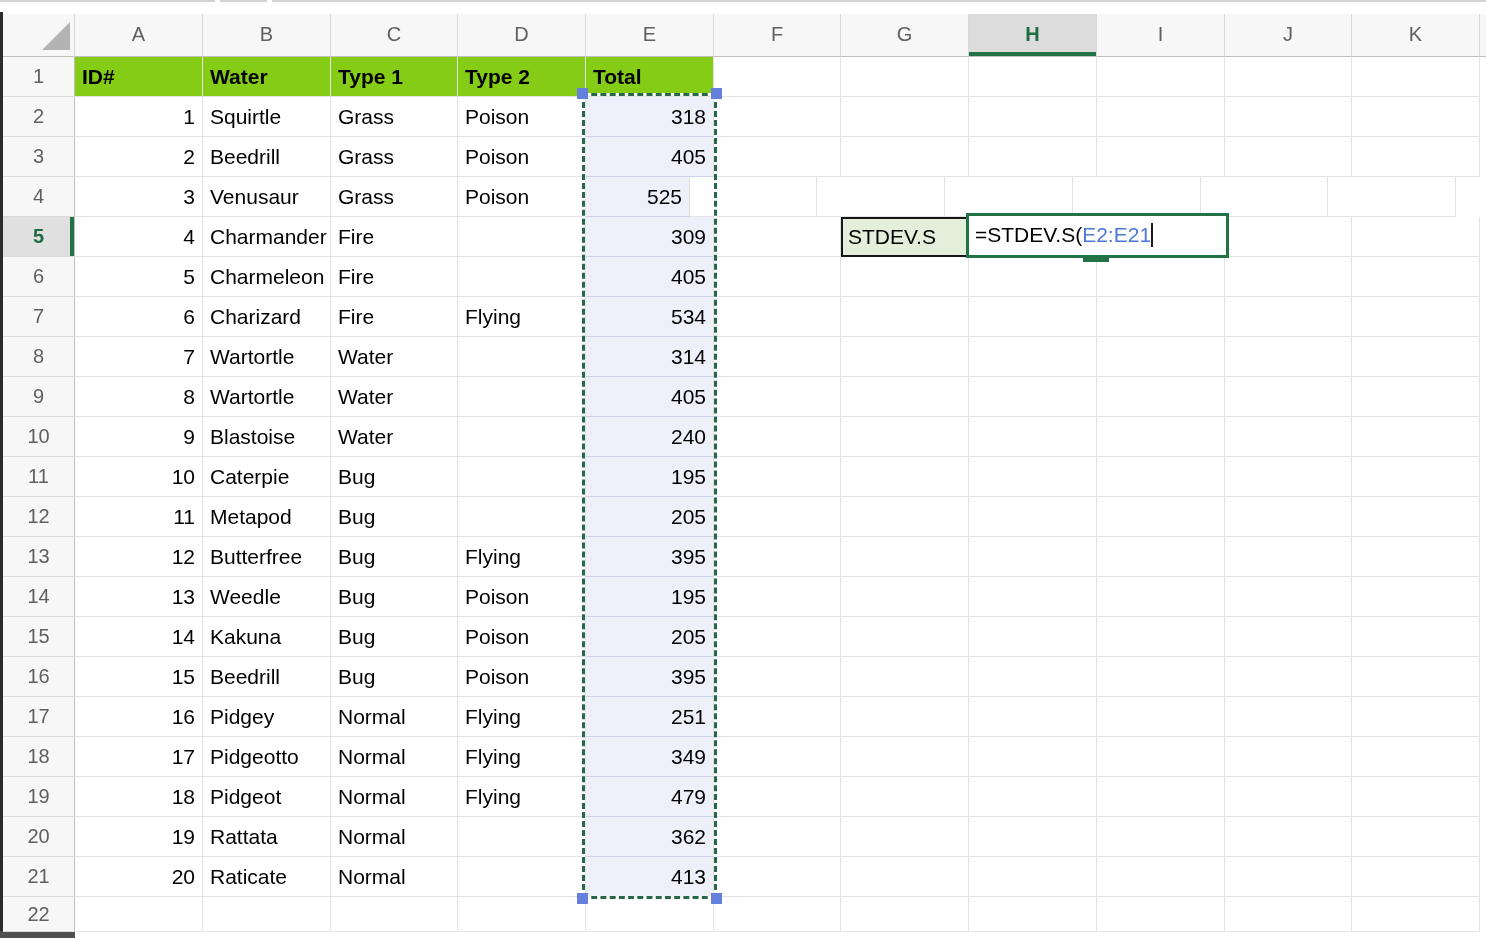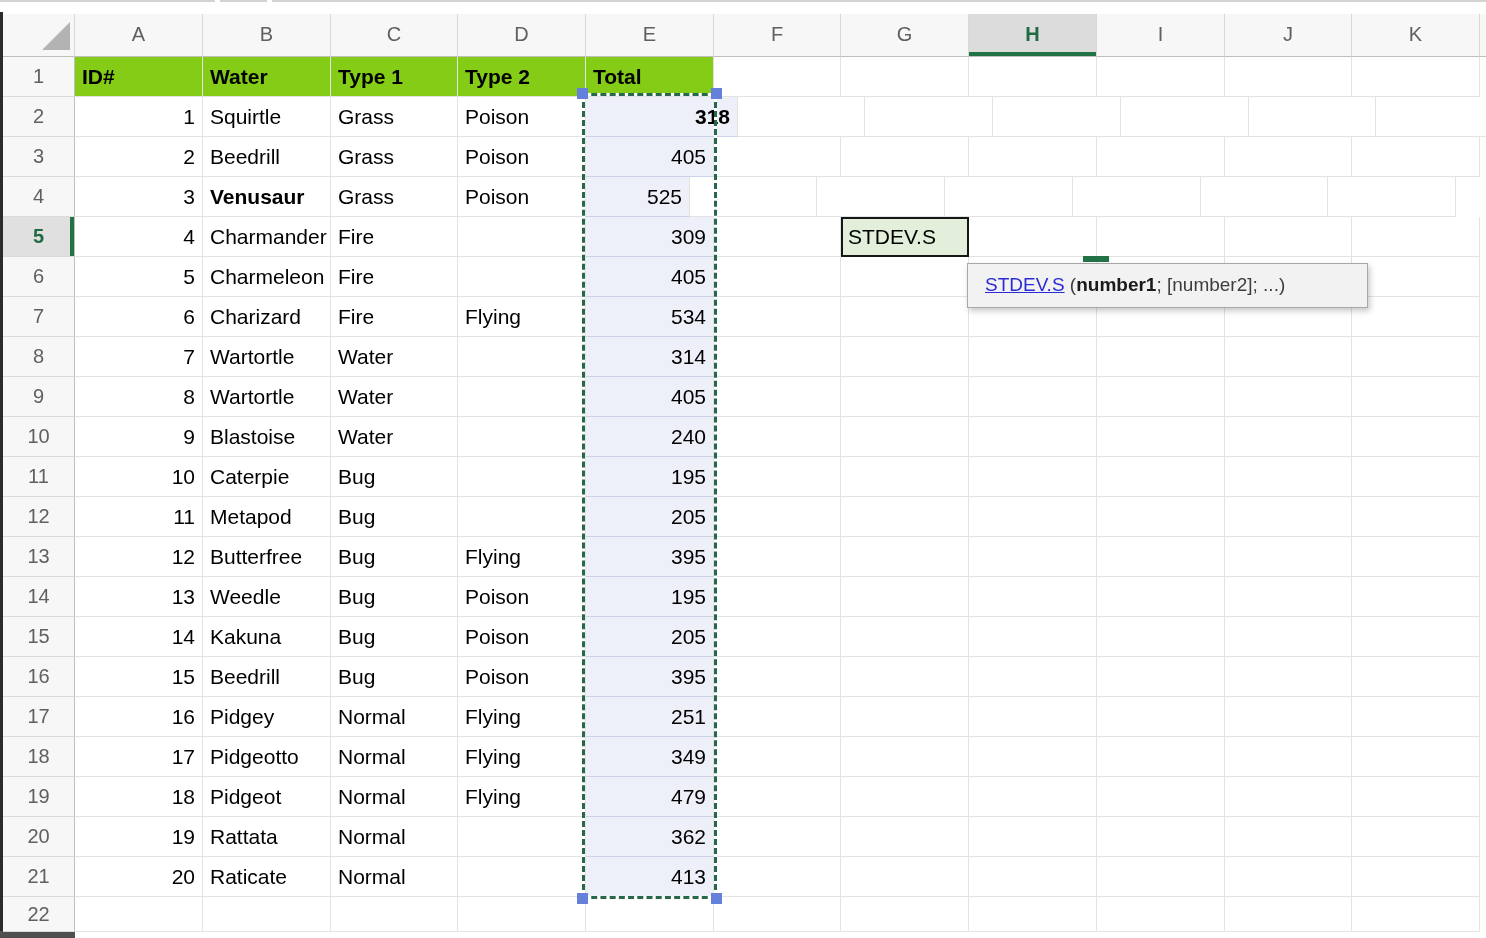--- a/index.html
+++ b/index.html
@@ -148,21 +148,21 @@
         <div class="cell" style="width: 128px;"></div>
         <div class="cell" style="width: 127px;"></div>
         <div class="cell" style="width: 128px;"></div>
         <div class="cell fill" style="width: 6px;"></div>
       </div>
       <div class="row">
         <div class="cell num" style="width: 128px;">1</div>
         <div class="cell" style="width: 128px;">Squirtle</div>
         <div class="cell" style="width: 127px;">Grass</div>
         <div class="cell" style="width: 128px;">Poison</div>
-        <div class="cell num sel" style="width: 152px; font-weight: bold;">318</div>
+        <div class="cell num sel" style="width: 128px;">318</div>
         <div class="cell" style="width: 127px;"></div>
         <div class="cell" style="width: 128px;"></div>
         <div class="cell" style="width: 128px;"></div>
         <div class="cell" style="width: 128px;"></div>
         <div class="cell" style="width: 127px;"></div>
         <div class="cell" style="width: 128px;"></div>
         <div class="cell fill" style="width: 6px;"></div>
       </div>
       <div class="row">
         <div class="cell num" style="width: 128px;">2</div>
@@ -173,21 +173,21 @@
         <div class="cell" style="width: 127px;"></div>
         <div class="cell" style="width: 128px;"></div>
         <div class="cell" style="width: 128px;"></div>
         <div class="cell" style="width: 128px;"></div>
         <div class="cell" style="width: 127px;"></div>
         <div class="cell" style="width: 128px;"></div>
         <div class="cell fill" style="width: 6px;"></div>
       </div>
       <div class="row">
         <div class="cell num" style="width: 128px;">3</div>
-        <div class="cell" style="width: 128px; font-weight: bold;">Venusaur</div>
+        <div class="cell" style="width: 128px;">Venusaur</div>
         <div class="cell" style="width: 127px;">Grass</div>
         <div class="cell" style="width: 128px;">Poison</div>
         <div class="cell num sel" style="width: 104px;">525</div>
         <div class="cell" style="width: 127px;"></div>
         <div class="cell" style="width: 128px;"></div>
         <div class="cell" style="width: 128px;"></div>
         <div class="cell" style="width: 128px;"></div>
         <div class="cell" style="width: 127px;"></div>
         <div class="cell" style="width: 128px;"></div>
         <div class="cell fill" style="width: 6px;"></div>
@@ -448,17 +448,17 @@
 
   <div id="sel-overlay">
     <div class="ants-white"></div>
     <div class="ants-dash"></div>
     <div class="hd tl"></div>
     <div class="hd tr"></div>
     <div class="hd bl"></div>
     <div class="hd br"></div>
   </div>
 
+  <div id="editbox"><span>=STDEV.S(</span><span class="range">E2:E21</span><span class="cursor"></span></div>
   <div id="notch"></div>
 
-  <div id="tooltip"><span class="fn">STDEV.S</span><span> (</span><span class="b">number1</span><span>; [number2]; ...)</span></div>
 
 </div>
 
 </body></html>

